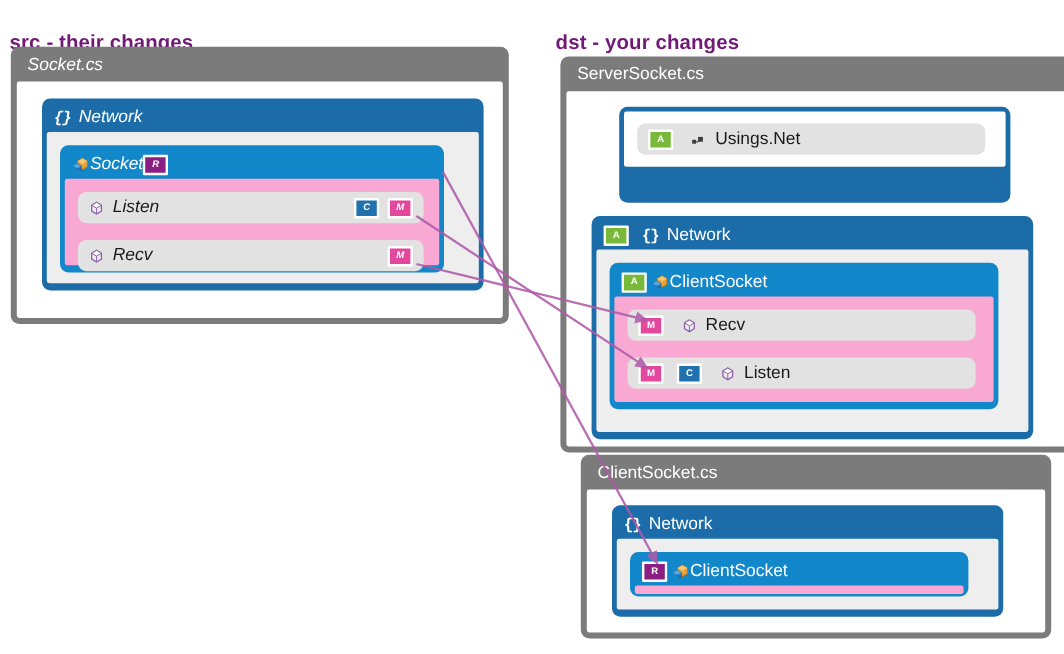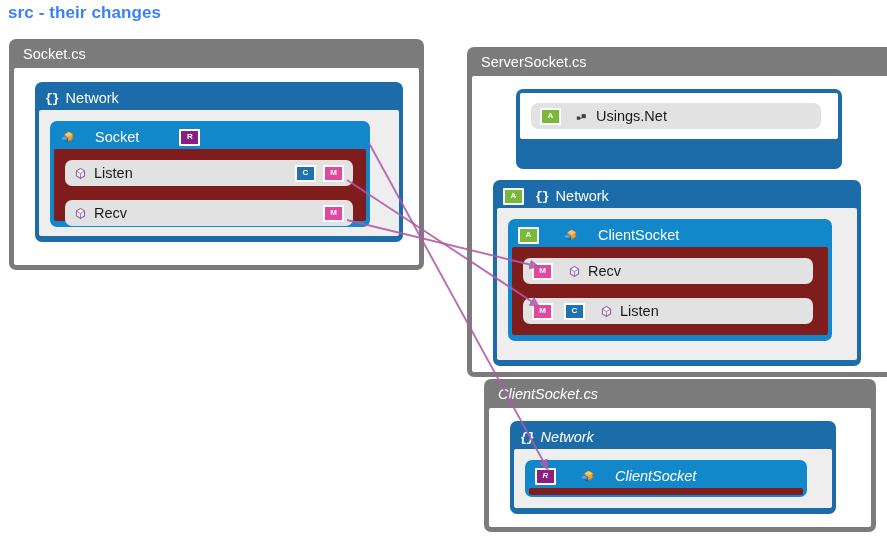--- a/index.html
+++ b/index.html
@@ -7,22 +7,22 @@
     width:887px;height:545px;
     background:#ffffff;
     font-family:"Liberation Sans","DejaVu Sans",sans-serif;
     position:relative;overflow:hidden;
     -webkit-font-smoothing:antialiased;
   }
   .stage{position:absolute;left:0;top:0;width:887px;height:545px;}
 
   
   .col-title{
-    position:absolute;font-size:17px;font-weight:bold;color:#3b82f6;
-    letter-spacing:.1px;white-space:nowrap;
+    position:absolute;font-size:17px;font-weight:bold;color:#701a75;
+    letter-spacing:.1px;white-space:nowrap;margin-top:23px;
   }
   #title-src{left:8px;top:3px;}
   #title-dst{left:463px;top:3px;}
 
   
   .file-box{
     position:absolute;background:#7b7b7b;border-radius:7px;
     box-sizing:border-box;padding:5px;
   }
   .file-name{
@@ -47,26 +47,26 @@
     background:#eeeeee;border-radius:2px;box-sizing:border-box;
     width:100%;height:calc(100% - 26px);position:relative;
   }
 
   
   .cls-box{
     position:absolute;background:#1287ca;border-radius:7px;
     box-sizing:border-box;padding:4px;
   }
   .cls-head{
-    display:flex;align-items:center;gap:20px;
+    display:flex;align-items:center;gap:0;
     height:24px;padding:0 6px;color:#ffffff;font-size:14.5px;white-space:nowrap;
     position:relative;
   }
   .cls-body{
-    background:#7f1d1d;border-radius:2px;box-sizing:border-box;
+    background:#f9a8d4;border-radius:2px;box-sizing:border-box;
     width:100%;height:calc(100% - 26px);position:relative;
   }
 
   
   .member{
     position:absolute;background:#e2e2e2;border-radius:7px;
     display:flex;align-items:center;gap:7px;
     padding:0 9px;box-sizing:border-box;
     color:#1a1a1a;font-size:14.5px;white-space:nowrap;
   }
@@ -92,22 +92,23 @@
 
   
   #connectors{position:absolute;left:0;top:0;width:887px;height:545px;pointer-events:none;}
 </style>
 </head>
 <body>
 
 <div class="stage">
 
   <div class="col-title" id="title-src">src - their changes</div>
-
-  <div class="file-box" style="left:9px;top:39px;width:415px;height:231px;">
+  <div class="col-title" id="title-dst">dst - your changes</div>
+
+  <div class="file-box" style="left:9px;top:39px;width:415px;height:231px;font-style:italic;">
     <div class="file-name">Socket.cs</div>
 
     <div class="file-body">
 
       <div class="ns-box" style="left:21px;top:14px;width:368px;height:160px;">
         <div class="ns-head">
           <span class="icon ns-icon">{}</span>
           <span>Network</span>
         </div>
         <div class="ns-body">
@@ -233,21 +234,21 @@
               </div>
 
             </div>
           </div>
 
         </div>
       </div>
     </div>
   </div>
 
-  <div class="file-box" style="left:484px;top:379px;width:392px;height:153px;font-style:italic;">
+  <div class="file-box" style="left:484px;top:379px;width:392px;height:153px;">
     <div class="file-name">ClientSocket.cs</div>
 
     <div class="file-body">
       <div class="ns-box" style="left:21px;top:13px;width:326px;height:93px;">
         <div class="ns-head">
           <span class="icon ns-icon">{}</span>
           <span>Network</span>
         </div>
         <div class="ns-body">
           <div class="cls-box" style="left:11px;top:11px;width:282px;height:37px;">

